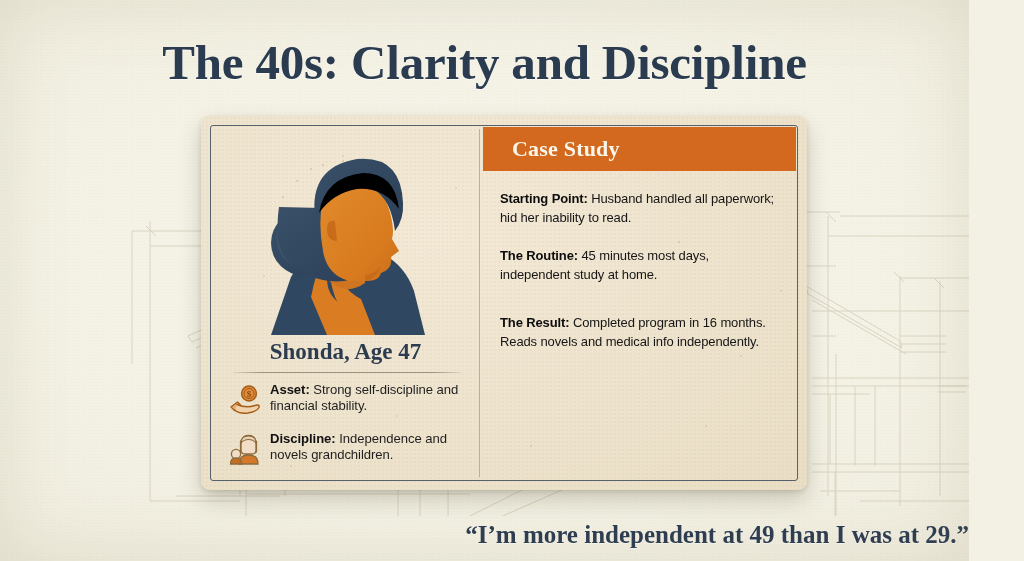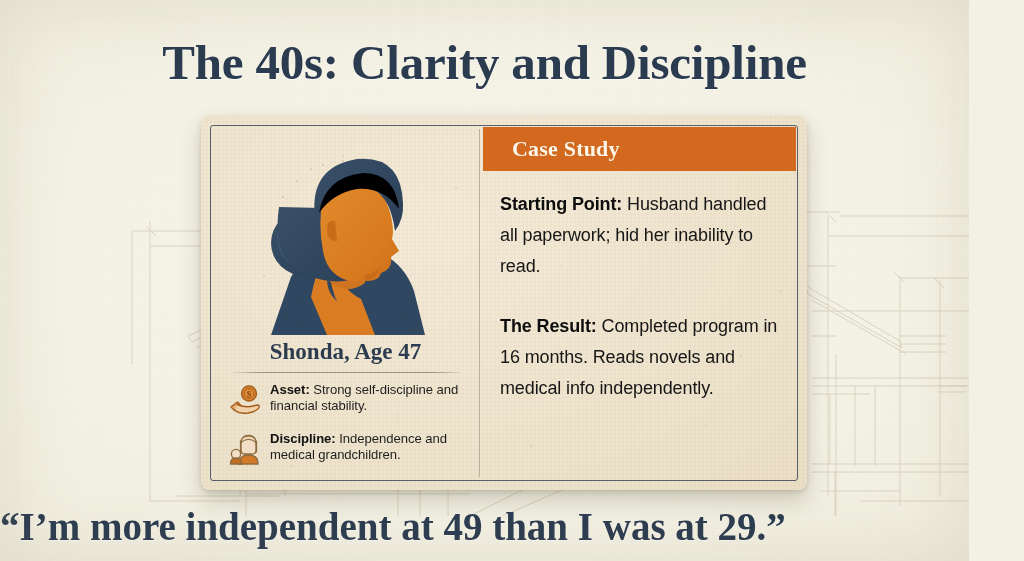--- a/index.html
+++ b/index.html
@@ -68,24 +68,24 @@
     color: #2c3c50;
     text-shadow: 0 1px 0 rgba(255,255,255,.55);
     white-space: nowrap;
   }
 
   
   #quote {
     position: absolute;
     left: 0; right: 0;
     bottom: 12px;
-    text-align: left;
+    text-align: right;
     font-family: "Liberation Serif", "DejaVu Serif", serif;
     font-weight: 700;
-    font-size: 39px;
+    font-size: 25px;
     color: #2c3c50;
     text-shadow: 0 1px 0 rgba(255,255,255,.5);
     white-space: nowrap;
   }
 
   
   #card {
     position: absolute;
     left: 201px;
     top: 116px;
@@ -226,22 +226,22 @@
 
   
   #case-body {
     position: absolute;
     left: 0; right: 0;
     top: 44px; bottom: 0;
     padding: 18px 14px 0 17px;
     box-sizing: border-box;
   }
   .case-para {
-    font-size: 18px;
-    line-height: 31px;
+    font-size: 13px;
+    line-height: 19px;
     color: #161616;
     margin: 0 0 19px 0;
     letter-spacing: -0.12px;
   }
   .case-para:last-child { margin-bottom: 0; margin-top: 29px; }
   .case-para b { font-weight: 700; color: #0d0d0d; }
 </style>
 </head>
 <body>
 
@@ -429,37 +429,40 @@
             <path d="M13 12 Q13 3.5 20.5 3.5 Q28 3.5 28 12 L28 18 Q28 22 24 22 L17 22 Q13 22 13 18 Z" fill="#f2ddc6" stroke="#8d6a3e" stroke-width="1.3"></path>
             <path d="M13 11 Q13 4 20.5 4 Q28 4 28 11 Q25 7.5 20.5 7.5 Q16 7.5 13 11 Z" fill="#e9d3b8" stroke="#8d6a3e" stroke-width="1.1"></path>
             <path d="M12.5 9 L12.5 20 M28.5 9 L28.5 20" stroke="#8d6a3e" stroke-width="1.2" stroke-linecap="round"></path>
             <path d="M11 32 Q11 23 20.5 23 Q30 23 30 32 Z" fill="#d2792a" stroke="#8d6a3e" stroke-width="1.3"></path>
 
             <circle cx="8" cy="22" r="4.6" fill="#f2ddc6" stroke="#8d6a3e" stroke-width="1.3"></circle>
             <path d="M2.5 32 Q2.5 26 8 26 Q13.5 26 13.5 32 Z" fill="#c46e22" stroke="#8d6a3e" stroke-width="1.3"></path>
           </svg>
         </span>
         <span class="attr-text">
-          <b>Discipline:</b><span> Independence and medical grandchildren.</span>
+          <b>Discipline:</b><span> Independence and novels grandchildren.</span>
         </span>
       </div>
 
     </div>
 
     <div id="col-divider"></div>
 
     <div id="right-panel">
       <div id="case-header">
         <span id="case-header-label">Case Study</span>
       </div>
       <div id="case-body">
         <p class="case-para">
           <b>Starting Point:</b><span> Husband handled all paperwork; hid her inability to read.</span>
         </p>
         <p class="case-para">
+          <b>The Routine:</b><span> 45 minutes most days, independent study at home.</span>
+        </p>
+        <p class="case-para">
           <b>The Result:</b><span> Completed program in 16 months. Reads novels and medical info independently.</span>
         </p>
       </div>
     </div>
 
   </div>
 
   <div id="quote">“I’m more independent at 49 than I was at 29.”</div>
 
   <div id="vignette"></div>

